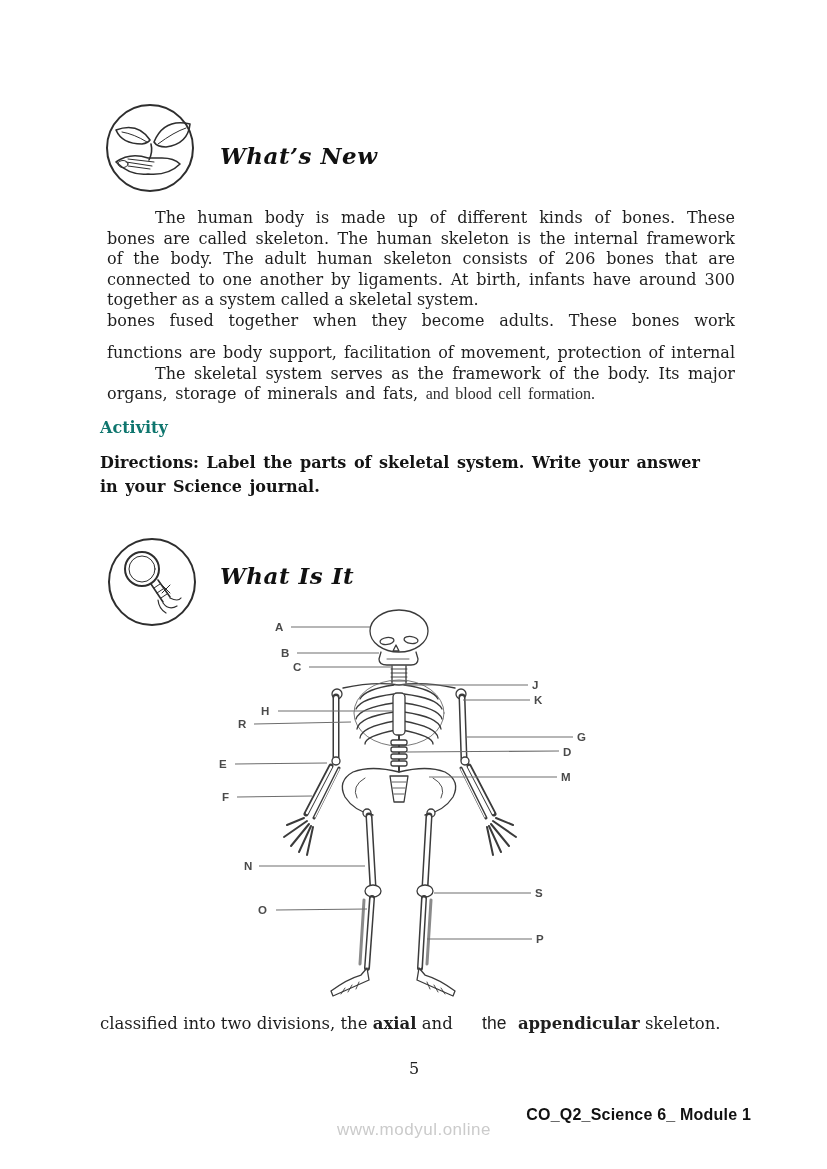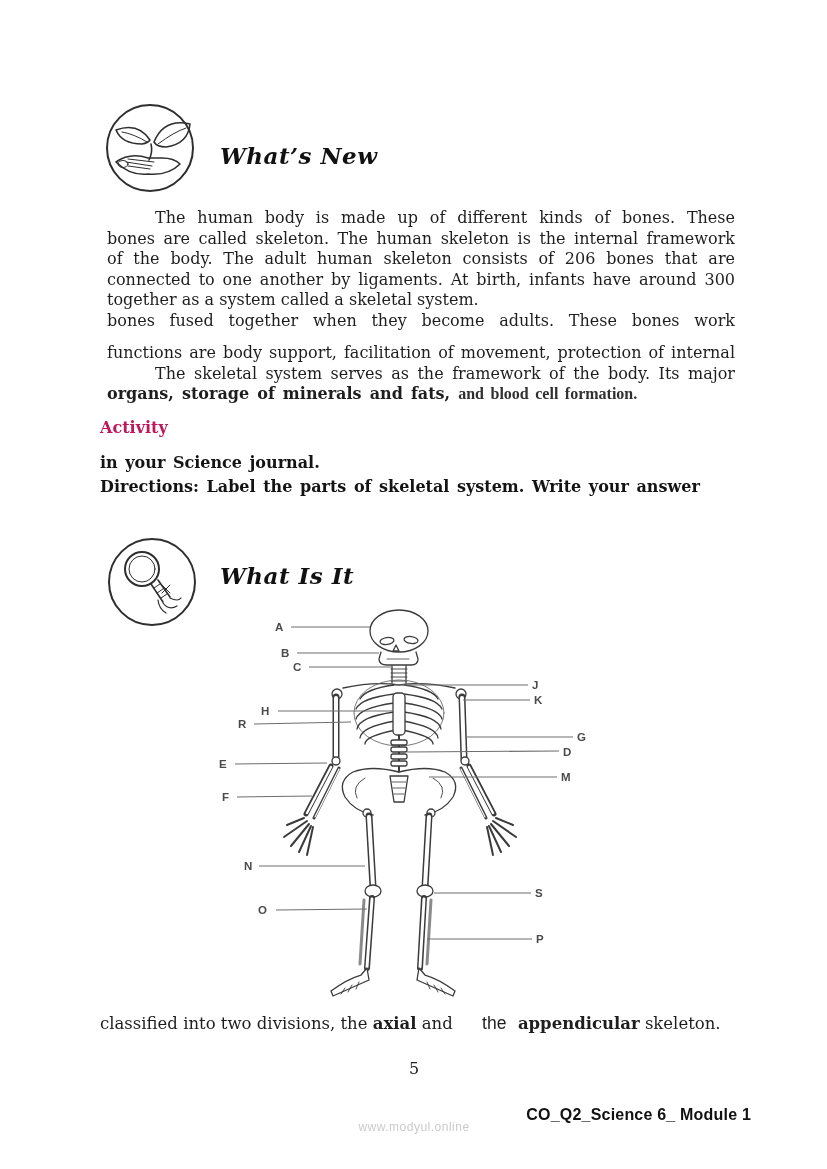--- a/index.html
+++ b/index.html
@@ -15,33 +15,33 @@
     position:absolute;font-family:"DejaVu Serif",serif;
     font-weight:bold;font-style:italic;font-size:23px;color:#111;
     letter-spacing:0.5px;white-space:nowrap;
   }
   
   .para{position:absolute;left:107px;width:628px;font-size:16px;line-height:20.5px;color:#1e1e1e;}
   .para .ln{display:block;}
   .just{text-align:justify;text-align-last:justify;}
   .indent{padding-left:48px;}
   .alt-font{font-family:"Liberation Serif",serif;color:#303030;}
-  .activity{position:absolute;left:100px;font-size:16px;font-weight:bold;color:#be185d;}
+  .activity{position:absolute;left:100px;font-size:16px;font-weight:bold;color:#0f766e;}
   .directions{position:absolute;left:100px;width:628px;font-size:16px;font-weight:bold;
     line-height:23.5px;color:#141414;}
   .closing{position:absolute;left:100px;width:690px;font-size:16.5px;line-height:22.5px;color:#1e1e1e;}
   .closing .seg-bold{font-weight:bold;}
   .closing .seg-sans{font-family:"Liberation Sans",sans-serif;font-size:17.5px;margin-left:24px;}
   .pre{white-space:pre-wrap;}
   .page-number{position:absolute;left:100px;width:628px;top:1059px;text-align:center;
     font-size:16px;color:#222;}
   .footer-code{position:absolute;right:76px;top:1106px;font-family:"Liberation Sans",sans-serif;
     font-weight:bold;font-size:16px;color:#111;letter-spacing:0.2px;white-space:nowrap;}
   .watermark{position:absolute;left:100px;width:628px;top:1120px;text-align:center;
-    font-family:"Liberation Sans",sans-serif;font-size:12px;color:#cbcbcb;letter-spacing:0.5px;}
+    font-family:"Liberation Sans",sans-serif;font-size:17px;color:#cbcbcb;letter-spacing:0.5px;}
   svg{display:block;}
 </style>
 </head>
 <body>
 
 <div class="icon-circle" style="left:104px;top:102px;">
   <svg width="92" height="92" viewBox="0 0 92 92" fill="none" stroke="#2e2e2e" stroke-width="1.6" stroke-linecap="round" stroke-linejoin="round">
     <circle cx="46" cy="46" r="43" stroke-width="2"></circle>
     <path d="M50,40 Q60,16 86,22 Q84,42 62,45 Q53,45 50,40 Z"></path>
     <path d="M54,42 Q70,30 82,26" stroke-width="1"></path>
@@ -61,28 +61,28 @@
   <span class="ln just">bones are called skeleton. The human skeleton is the internal framework</span>
   <span class="ln just">of the body. The adult human skeleton consists of 206 bones that are</span>
   <span class="ln just">connected to one another by ligaments. At birth, infants have around 300</span>
   <span class="ln">together as a system called a skeletal system.</span>
   <span class="ln just">bones fused together when they become adults. These bones work</span>
 </div>
 
 <div class="para" style="top:343px;">
   <span class="ln just">functions are body support, facilitation of movement, protection of internal</span>
   <span class="ln just indent">The skeletal system serves as the framework of the body.  Its major</span>
-  <span class="ln pre" style="word-spacing:2.5px;font-weight:bold;"><span>organs, storage of minerals and fats, </span><span class="alt-font">and blood cell formation.</span></span>
+  <span class="ln pre" style="word-spacing:2.5px;"><span>organs, storage of minerals and fats, </span><span class="alt-font">and blood cell formation.</span></span>
 </div>
 
 <div class="activity" style="top:418px;">Activity</div>
 
 <div class="directions" style="top:451px;">
+  <span class="ln" style="display:block;word-spacing:2px;">Directions: Label the parts of skeletal system. Write your answer</span>
   <span class="ln" style="display:block;word-spacing:2px;">in your Science journal.</span>
-  <span class="ln" style="display:block;word-spacing:2px;">Directions: Label the parts of skeletal system. Write your answer</span>
 </div>
 
 <div class="icon-circle" style="left:106px;top:536px;">
   <svg width="92" height="92" viewBox="0 0 92 92" fill="none" stroke="#2e2e2e" stroke-width="1.6" stroke-linecap="round" stroke-linejoin="round">
     <circle cx="46" cy="46" r="43" stroke-width="2"></circle>
     <circle cx="36" cy="33" r="17" stroke-width="2"></circle>
     <circle cx="36" cy="33" r="13" stroke-width="1"></circle>
     <path d="M45,48 L57,66 M52,44 L64,61"></path>
     <path d="M48,52 l6,-4 M51,57 l6,-4 M55,62 l6,-4" stroke-width="1"></path>
     <path d="M56,49 l8,8 M64,49 l-8,8" stroke-width="1"></path>

